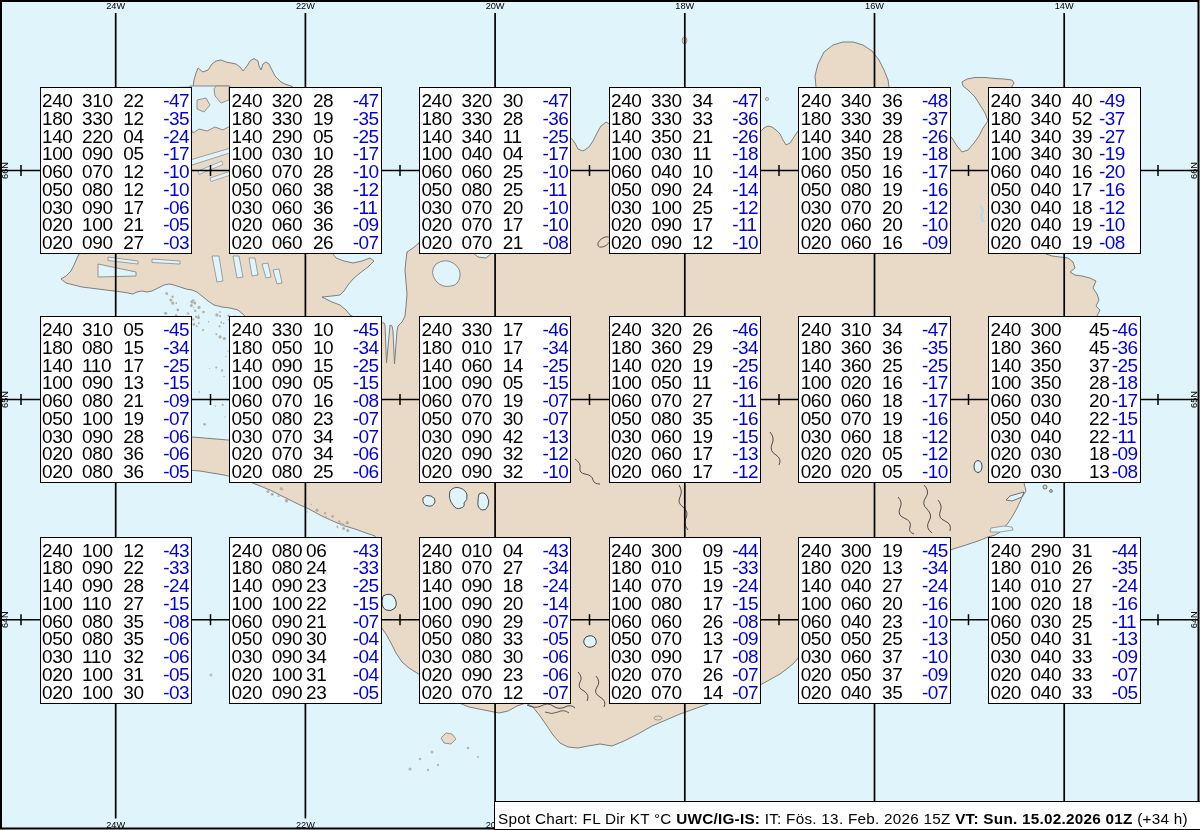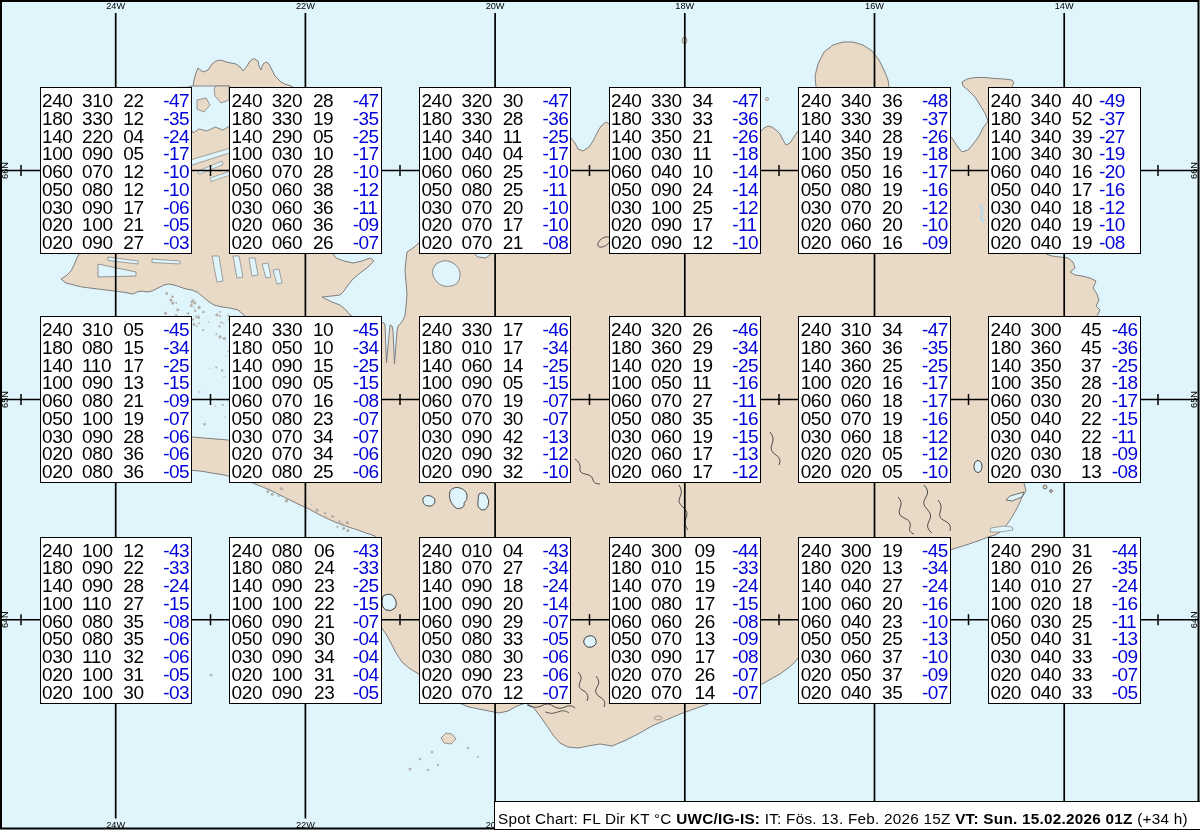--- a/index.html
+++ b/index.html
@@ -331,49 +331,49 @@
 <div class="box" style="left:798.2px;top:316px">
     <div class="c" style="left:1.5px">240<br>180<br>140<br>100<br>060<br>050<br>030<br>020<br>020</div>
     <div class="c" style="left:41.6px">310<br>360<br>360<br>020<br>060<br>070<br>060<br>020<br>020</div>
     <div class="c" style="left:82.8px">34<br>36<br>25<br>16<br>18<br>19<br>18<br>05<br>05</div>
     <div class="c c4" style="left:122.7px">-47<br>-35<br>-25<br>-17<br>-17<br>-16<br>-12<br>-12<br>-10</div>
   </div>
 
 <div class="box" style="left:988.0px;top:316px">
     <div class="c" style="left:1.5px">240<br>180<br>140<br>100<br>060<br>050<br>030<br>020<br>020</div>
     <div class="c" style="left:41.6px">300<br>360<br>350<br>350<br>030<br>040<br>040<br>030<br>030</div>
-    <div class="c" style="left:92px">45<br>45<br>37<br>28<br>20<br>22<br>22<br>18<br>13</div>
+    <div class="c" style="left:100px">45<br>45<br>37<br>28<br>20<br>22<br>22<br>18<br>13</div>
     <div class="c c4" style="left:122.7px">-46<br>-36<br>-25<br>-18<br>-17<br>-15<br>-11<br>-09<br>-08</div>
   </div>
 
 <div class="box" style="left:39.5px;top:536.5px">
     <div class="c" style="left:1.5px">240<br>180<br>140<br>100<br>060<br>050<br>030<br>020<br>020</div>
     <div class="c" style="left:41.6px">100<br>090<br>090<br>110<br>080<br>080<br>110<br>100<br>100</div>
     <div class="c" style="left:82.8px">12<br>22<br>28<br>27<br>35<br>35<br>32<br>31<br>30</div>
     <div class="c c4" style="left:122.7px">-43<br>-33<br>-24<br>-15<br>-08<br>-06<br>-06<br>-05<br>-03</div>
   </div>
 
 <div class="box" style="left:229.1px;top:536.5px">
     <div class="c" style="left:1.5px">240<br>180<br>140<br>100<br>060<br>050<br>030<br>020<br>020</div>
     <div class="c" style="left:41.6px">080<br>080<br>090<br>100<br>090<br>090<br>090<br>100<br>090</div>
-    <div class="c" style="left:84px">06<br>24<br>23<br>22<br>21<br>30<br>34<br>31<br>23</div>
+    <div class="c" style="left:76px">06<br>24<br>23<br>22<br>21<br>30<br>34<br>31<br>23</div>
     <div class="c c4" style="left:122.7px">-43<br>-33<br>-25<br>-15<br>-07<br>-04<br>-04<br>-04<br>-05</div>
   </div>
 
 <div class="box" style="left:418.9px;top:536.5px">
     <div class="c" style="left:1.5px">240<br>180<br>140<br>100<br>060<br>050<br>030<br>020<br>020</div>
     <div class="c" style="left:41.6px">010<br>070<br>090<br>090<br>090<br>080<br>080<br>090<br>070</div>
     <div class="c" style="left:82.8px">04<br>27<br>18<br>20<br>29<br>33<br>30<br>23<br>12</div>
     <div class="c c4" style="left:122.7px">-43<br>-34<br>-24<br>-14<br>-07<br>-05<br>-06<br>-06<br>-07</div>
   </div>
 
 <div class="box" style="left:608.5px;top:536.5px">
     <div class="c" style="left:1.5px">240<br>180<br>140<br>100<br>060<br>050<br>030<br>020<br>020</div>
     <div class="c" style="left:41.6px">300<br>010<br>070<br>080<br>060<br>070<br>090<br>070<br>070</div>
-    <div class="c" style="left:85px">09<br>15<br>19<br>17<br>26<br>13<br>17<br>26<br>14</div>
+    <div class="c" style="left:93px">09<br>15<br>19<br>17<br>26<br>13<br>17<br>26<br>14</div>
     <div class="c c4" style="left:122.7px">-44<br>-33<br>-24<br>-15<br>-08<br>-09<br>-08<br>-07<br>-07</div>
   </div>
 
 <div class="box" style="left:798.2px;top:536.5px">
     <div class="c" style="left:1.5px">240<br>180<br>140<br>100<br>060<br>050<br>030<br>020<br>020</div>
     <div class="c" style="left:41.6px">300<br>020<br>040<br>060<br>040<br>050<br>060<br>050<br>040</div>
     <div class="c" style="left:82.8px">19<br>13<br>27<br>20<br>23<br>25<br>37<br>37<br>35</div>
     <div class="c c4" style="left:122.7px">-45<br>-34<br>-24<br>-16<br>-10<br>-13<br>-10<br>-09<br>-07</div>
   </div>
 

